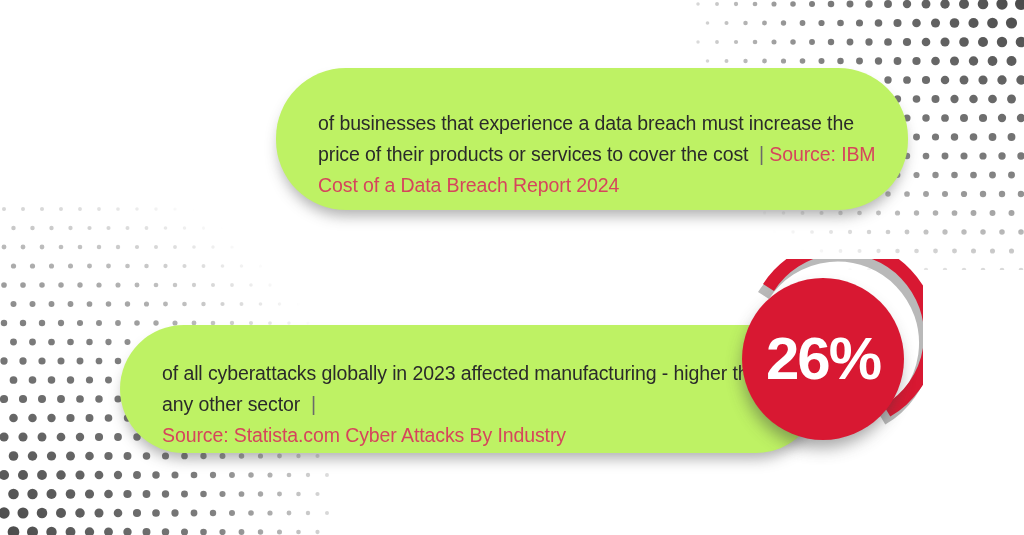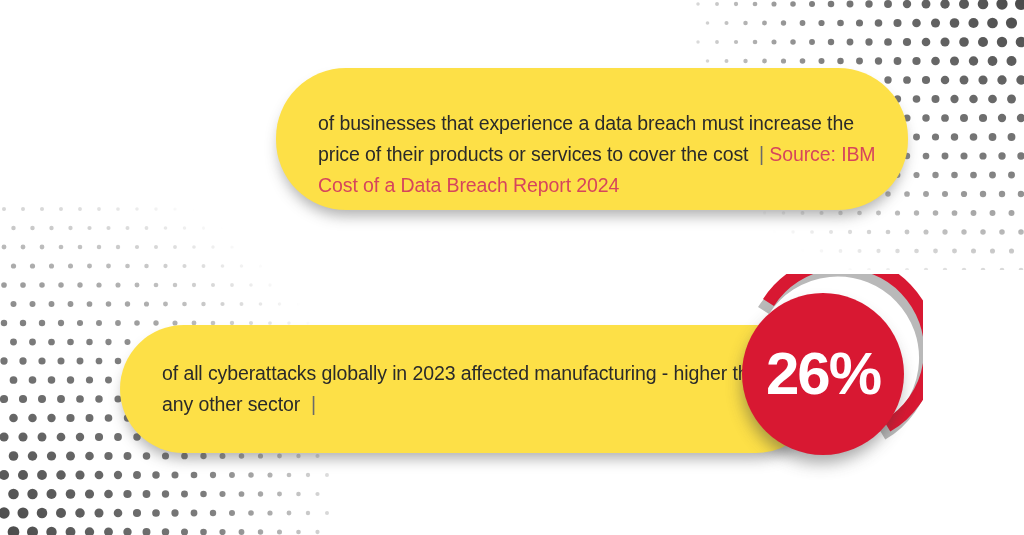--- a/index.html
+++ b/index.html
@@ -38,21 +38,21 @@
     width: 330px;
     height: 330px;
   }
 
   
   .stat-block { position: absolute; }
 
   
   .stat-card {
     position: absolute;
-    background: #fde047;
+    background: #bef264;
     border-radius: 70px;
     box-shadow: 0 9px 14px -3px rgba(60,60,60,0.40);
     display: flex;
     align-items: center;
     box-sizing: border-box;
     justify-content: center;
   }
   .stat-card-text {
     font-size: 19.5px;
     line-height: 31px;
@@ -118,21 +118,21 @@
   
   #stat-block-2 { left: 0; top: 250px; width: 1024px; height: 285px; }
   #stat-card-2 {
     left: 120px;
     top: 75px;
     width: 700px;
     height: 128px;
     padding-left: 42px;
     padding-right: 22px;
   }
-  #stat-badge-2 { left: 723px; top: 24px; }
+  #stat-badge-2 { left: 723px; top: 9px; }
   #stat-badge-2 .stat-circle {
     box-shadow: -2px 10px 16px -2px rgba(60,60,60,0.45);
   }
 </style>
 </head>
 <body>
 
 <div id="stage">
 
   <div class="halftone" id="halftone-top-right">
@@ -807,21 +807,21 @@
       </div>
     </div>
 
 
   </div>
 
   <div class="stat-block" id="stat-block-2">
 
     <div class="stat-card" id="stat-card-2">
       <div class="stat-card-text">
-        <span>of all cyberattacks globally in 2023 affected manufacturing - higher than any other sector</span><span>&nbsp; </span><span class="divider-bar">|</span><br>
+        <span>of all cyberattacks globally in 2023 affected manufacturing - higher than any other sector</span><span>&nbsp; </span><span class="divider-bar">|</span><br><span class="source">Source: Statista.com Cyber Attacks By Industry</span>
       </div>
     </div>
 
     <div class="stat-badge" id="stat-badge-2">
       <div class="arc-wrap">
         <svg width="200" height="200" viewBox="0 0 200 200" aria-hidden="true">
 
           <path d="M 45.5 28.5 A 88 88 0 1 1 164 152" fill="none" stroke="#b9b9b9" stroke-width="13" stroke-linecap="butt" transform="translate(-5,8)"></path>
 
           <path d="M 45.5 28.5 A 88 88 0 1 1 164 152" fill="none" stroke="#d81832" stroke-width="13" stroke-linecap="butt"></path>

